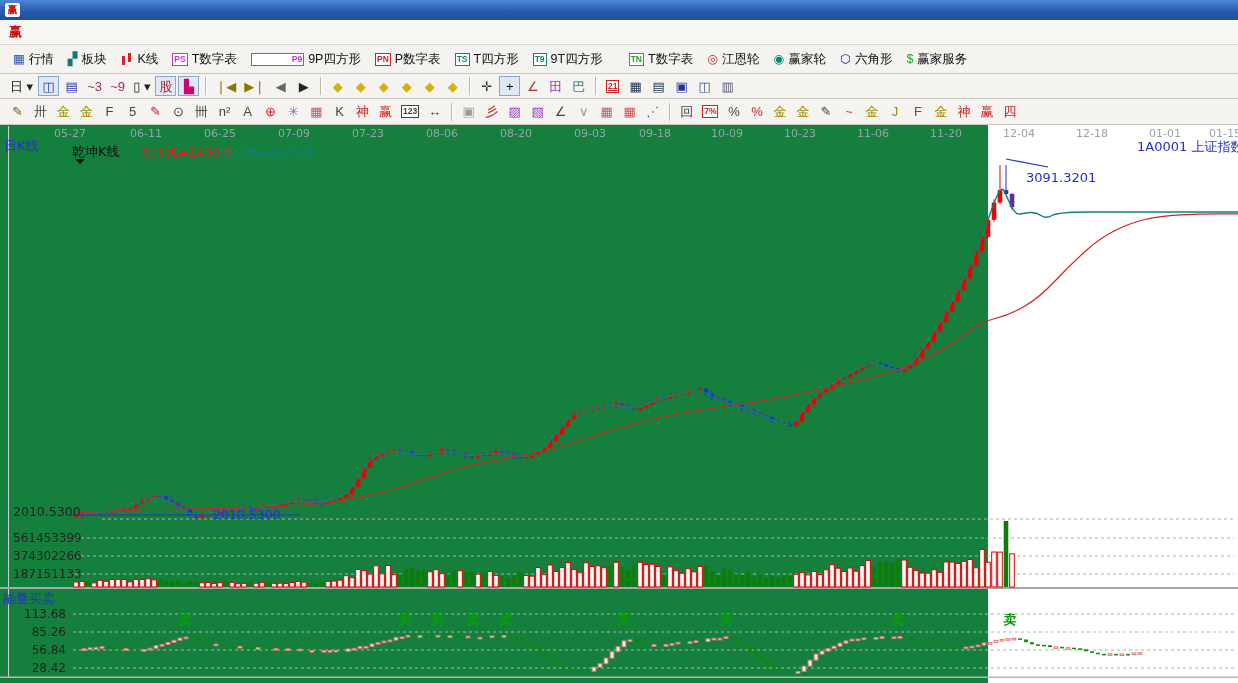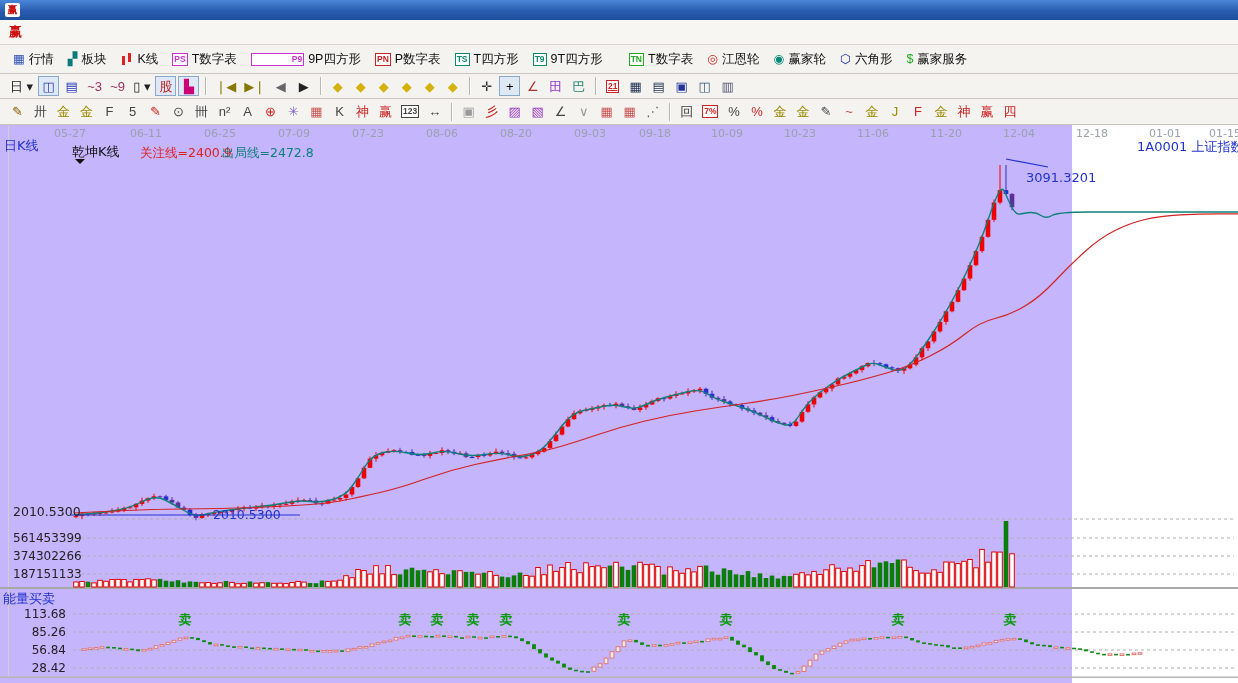--- a/index.html
+++ b/index.html
@@ -31,21 +31,21 @@
   .tb-btn.pressed{border:1px solid #8aa8cc;background:#dfe9f5;}
   .tb-ic{line-height:1;}
   .badge{font-size:8.5px;font-weight:bold;border:1px solid;padding:0 1px;line-height:11px;
     display:inline-block;background:#fff;}
   .tb-sep{width:1px;height:18px;background:#b9b7b1;margin:0 5px;box-shadow:1px 0 0 #fff;flex:none;}
   .candle-ic{position:relative;display:inline-block;width:13px;height:15px;flex:none;}
   .candle-ic i{position:absolute;background:#d22;width:3px;}
   .candle-ic i.a{left:2px;top:4px;height:9px;}
   .candle-ic i.b{left:8px;top:1px;height:9px;}
   
-  .chart{position:relative;width:1072px;height:558px;background:#c4b5fd;}
+  .chart{position:relative;width:988px;height:558px;background:#15803d;}
   .chart svg{position:absolute;left:0;top:0;}
 </style>
 </head>
 <body>
 
 <div class="window">
   <div class="titlebar">
     <span class="logo">赢</span>
   </div>
 

